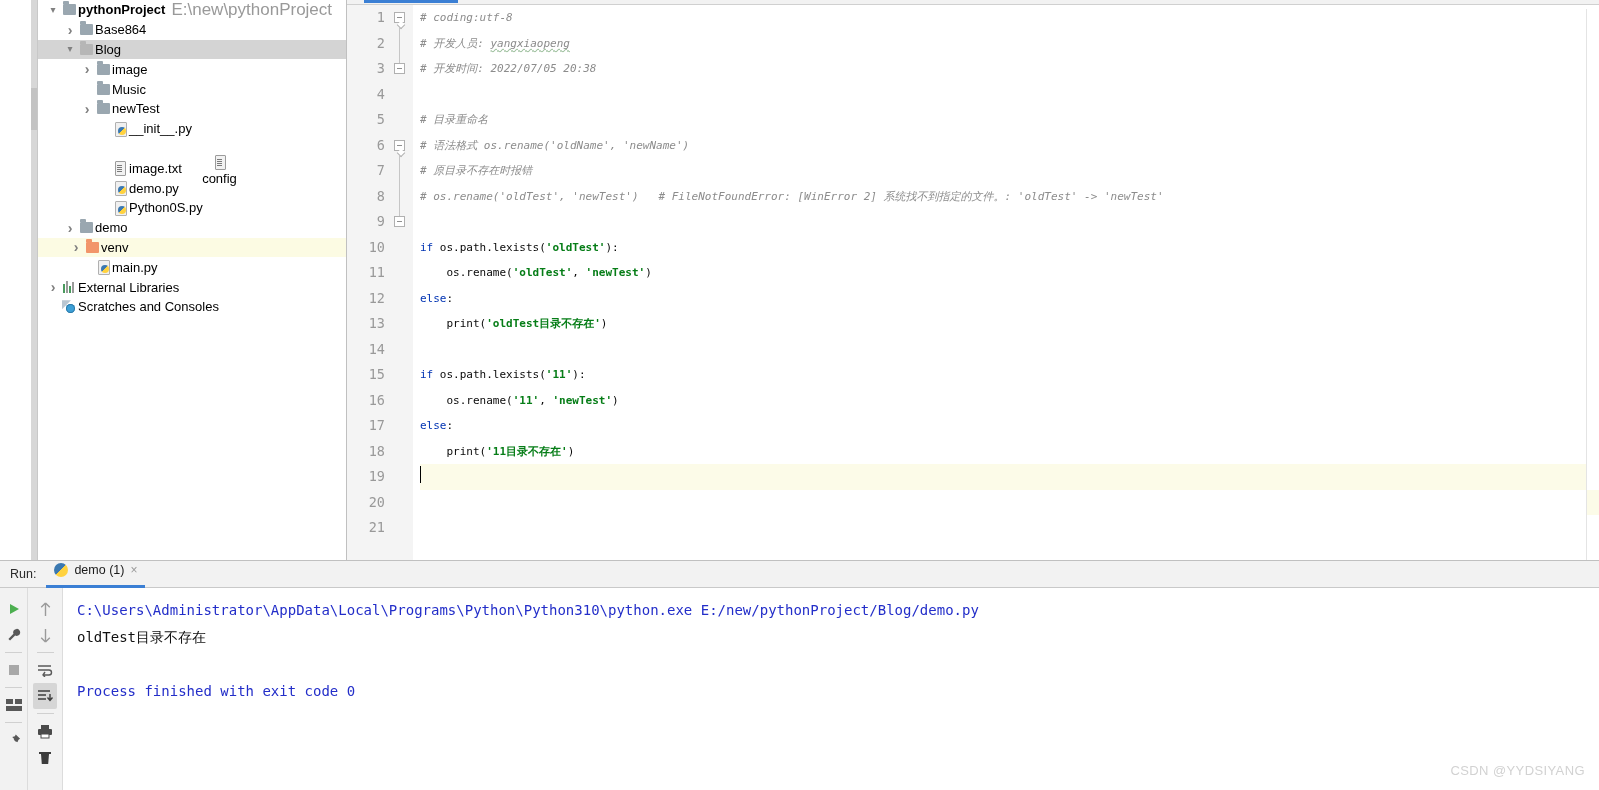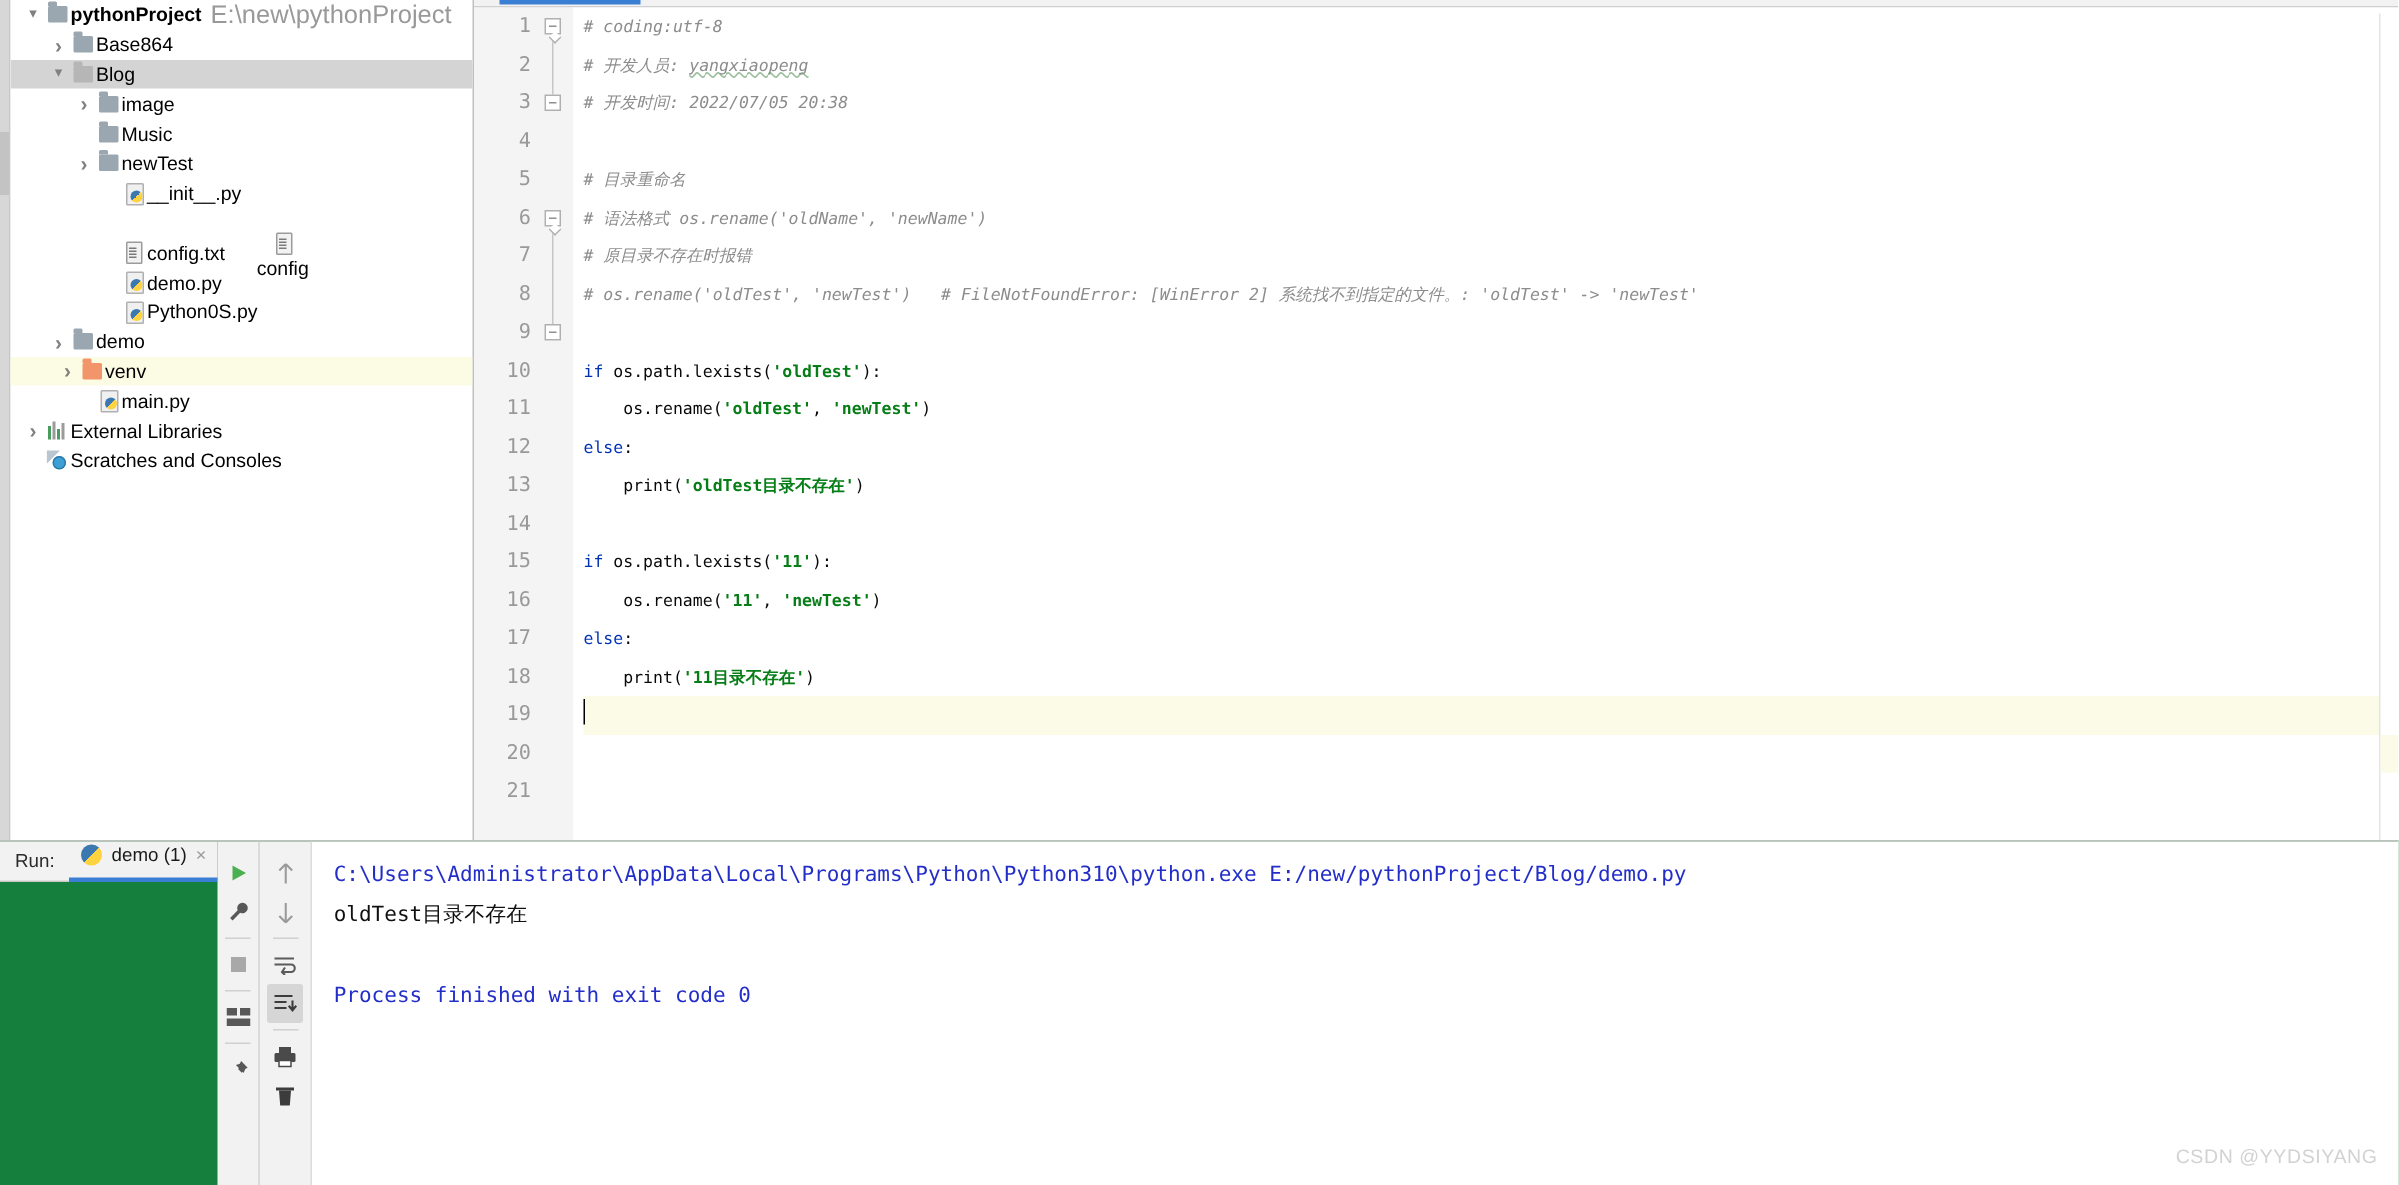--- a/index.html
+++ b/index.html
@@ -10,21 +10,21 @@
     width: 1599px; height: 790px;
     font-family: "Liberation Sans", sans-serif;
     font-size: 13px;
     color: #000000;
     overflow: hidden;
     position: relative;
   }
   .ide { position: relative; width: 1599px; height: 790px; display: flex; flex-direction: column; }
 
   
-  .top-area { display: flex; height: 560px; position: relative; }
+  .top-area { display: flex; height: 560px; position: relative; margin-left: 31px; }
 
   
   .tool-strip {
     width: 6px; background: #d7d7d7;
     border-right: 1px solid #c8c8c8;
     flex: 0 0 6px; position: relative;
   }
   .tool-strip .strip-sel { position: absolute; left:0; top:88px; width:6px; height:42px; background:#c3c3c3; }
 
   
@@ -161,21 +161,21 @@
 
   .editor-vscroll {
     position:absolute; right:0; top:4px; width:12px; height:552px;
     background:#ffffff; border-left:1px solid #e4e4e4;
   }
   .caretline-right {
     position:absolute; right:0; width:12px; height:25.5px; background:#fcfbe8;
   }
 
   
-  .run-pane { height: 230px; background:#15803d; border-top:1px solid #c0c0c0; display:flex; flex-direction:row; }
+  .run-pane { height: 230px; background:#f9a8d4; border-top:1px solid #c0c0c0; display:flex; flex-direction:column; }
   .run-header { height: 26px; display:flex; align-items:flex-end; background:#f2f2f2; border-bottom:1px solid #c9c9c9; position:relative; }
   .run-label { font-size:12.5px; color:#2b2b2b; padding: 0 10px 6px 10px; }
   .run-tab {
     display:flex; align-items:center; gap:6px; padding: 0 8px 4px 8px;
     border-bottom: 3px solid #3b7fd4; margin-bottom:-1px; height:22px;
   }
   .run-tab .tabname { font-size:12.5px; color:#1a1a1a; }
   .run-tab .closex { color:#9a9a9a; font-size:12px; }
   .pyico-sm { width:14px; height:14px; border-radius:50%;
     background: linear-gradient(135deg, #3b78b0 0 50%, #ffd23f 50% 100%); }
@@ -269,21 +269,21 @@
           <span class="ico">
             <span class="txtfile"></span>
           </span>
           <span class="lbl">config</span>
         </div>
         <div class="tree-row" style="padding-left: 59px;">
           <span class="arrow none"></span>
           <span class="ico">
             <span class="txtfile"></span>
           </span>
-          <span class="lbl">config.txt</span>
+          <span class="lbl">image.txt</span>
         </div>
         <div class="tree-row" style="padding-left: 59px;">
           <span class="arrow none"></span>
           <span class="ico">
             <span class="pyfile"></span>
           </span>
           <span class="lbl">demo.py</span>
         </div>
         <div class="tree-row" style="padding-left: 59px;">
           <span class="arrow none"></span>

